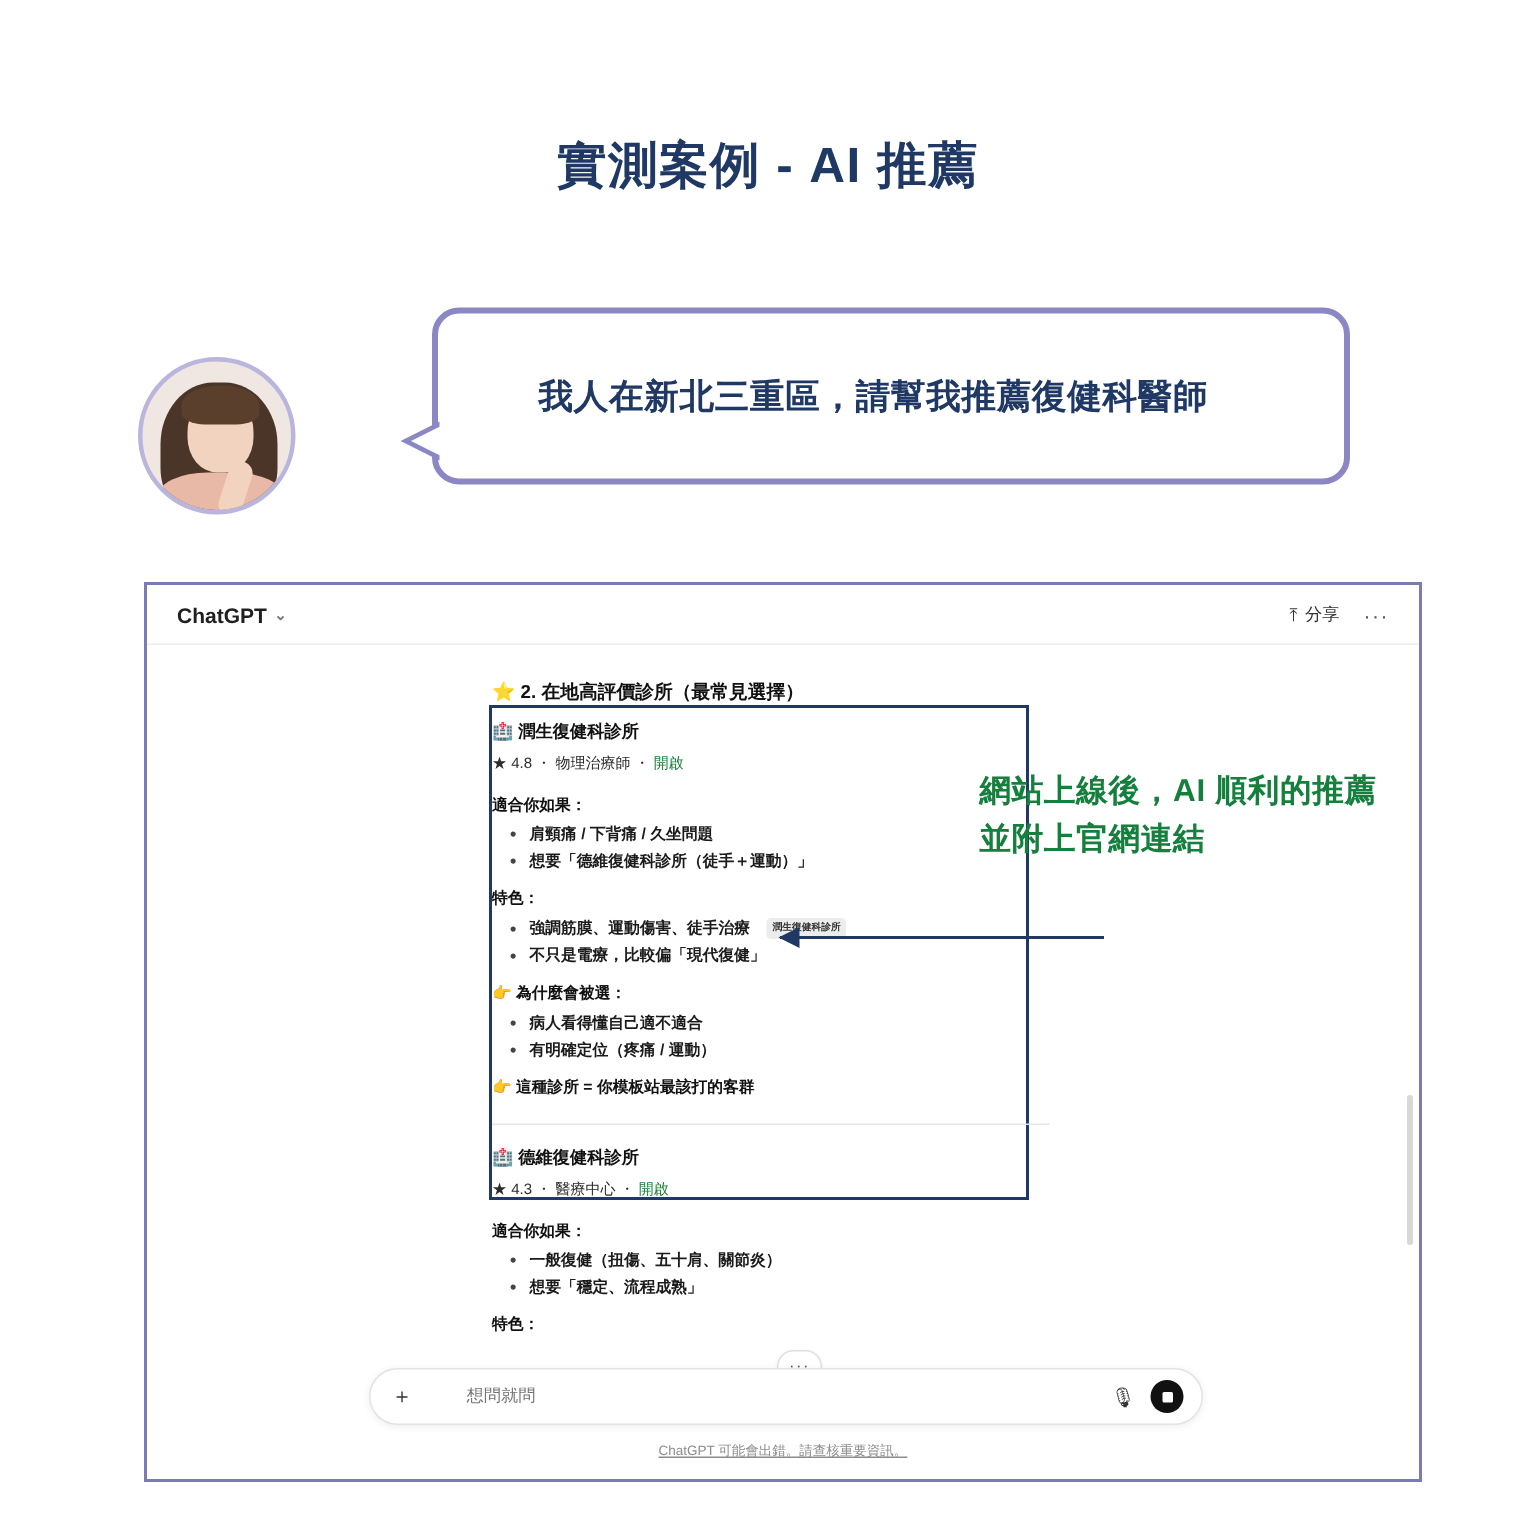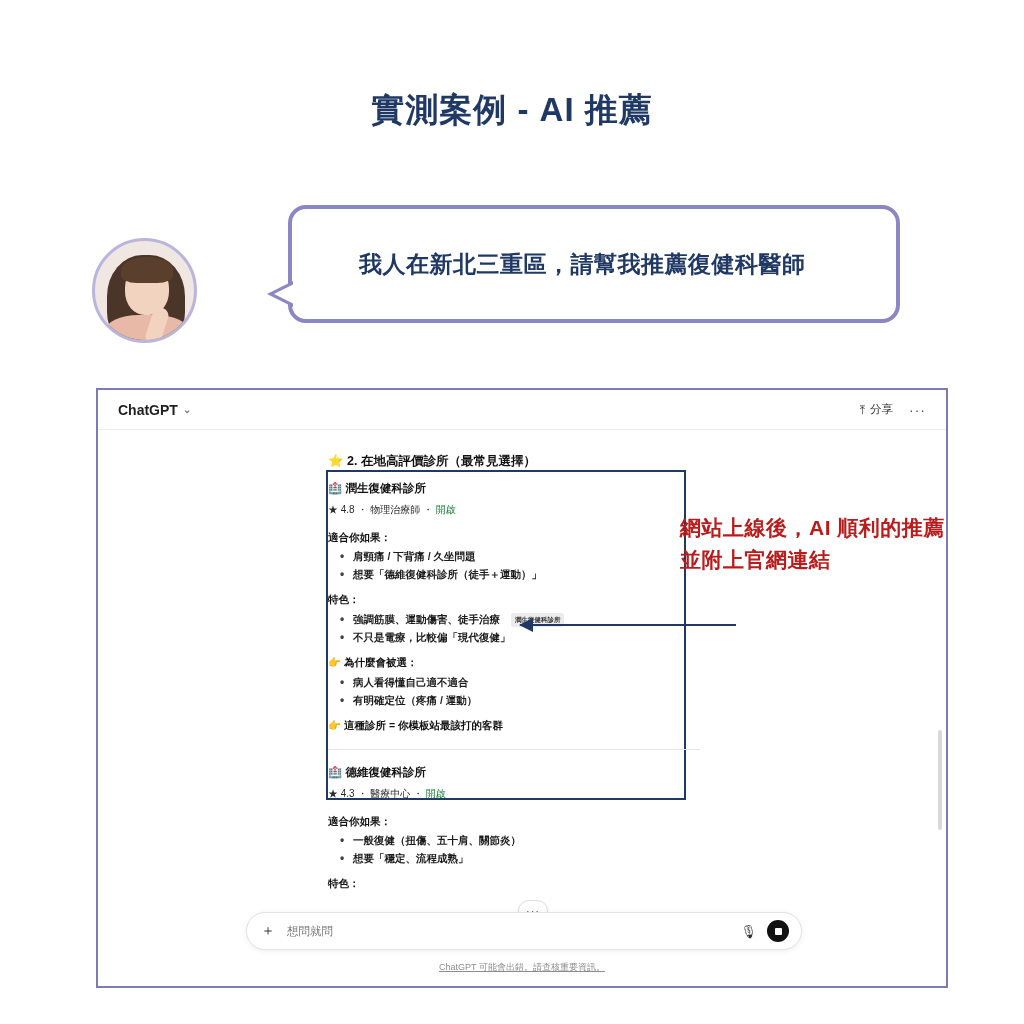--- a/index.html
+++ b/index.html
@@ -165,43 +165,44 @@
     display: flex; align-items: center;
     padding: 0 12px; gap: 10px;
     box-shadow: 0 1px 6px rgba(0,0,0,.07);
   }
   .plus-icon { font-size: 14px; color: #333; width: 18px; text-align: center; }
   .composer-input {
     flex: 1; border: none; outline: none;
     font-size: 11.5px; color: #8a8a8a;
     font-family: "Liberation Sans", sans-serif;
     background: transparent;
+    margin-left: 24px;
   }
   .mic-icon { font-size: 13px; color: #333; }
   .stop-btn {
     width: 22px; height: 22px; border-radius: 50%;
     background: #111; display: flex; align-items: center; justify-content: center;
   }
   .stop-btn i { display: block; width: 7px; height: 7px; background: #fff; border-radius: 1px; }
 
   .footnote {
     position: absolute; left: 0; bottom: 14px; width: 100%;
     text-align: center; font-size: 9px; color: #8c8c8c; text-decoration: underline;
   }
 
   .scrollbar {
     position: absolute; right: 4px; top: 300px;
     width: 4px; height: 100px; border-radius: 2px; background: #d8d8d8;
   }
 
   
   .annot {
-    position: absolute; left: 680px; top: 512px;
+    position: absolute; left: 653px; top: 512px;
     width: 270px;
-    font-size: 21px; font-weight: bold; color: #b91c1c;
+    font-size: 21px; font-weight: bold; color: #15803d;
     line-height: 1.5; letter-spacing: 0.5px;
   }
   .arrow {
     position: absolute; left: 520px; top: 624px; width: 216px; height: 2px;
     background: #1f3864;
   }
   .arrow:before {
     content: ""; position: absolute; left: -1px; top: -6px;
     width: 0; height: 0;
     border-top: 7px solid transparent;

